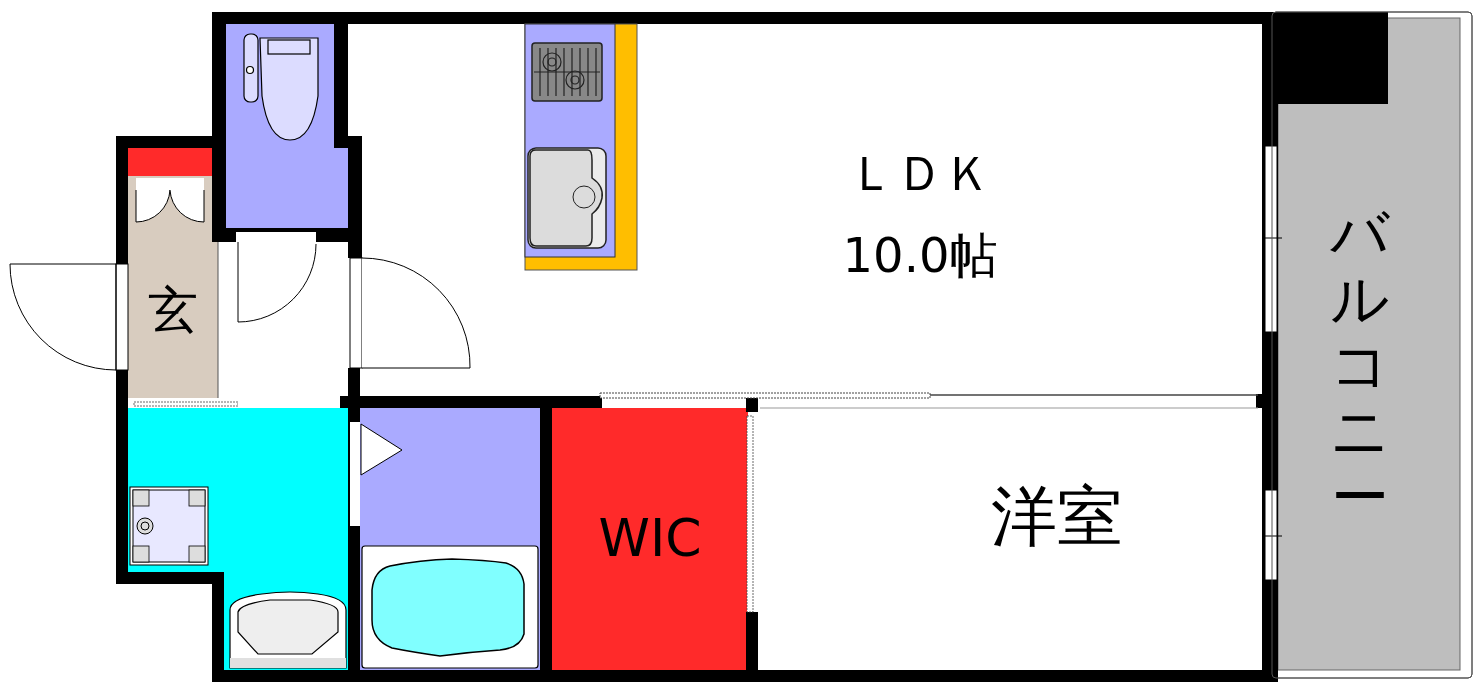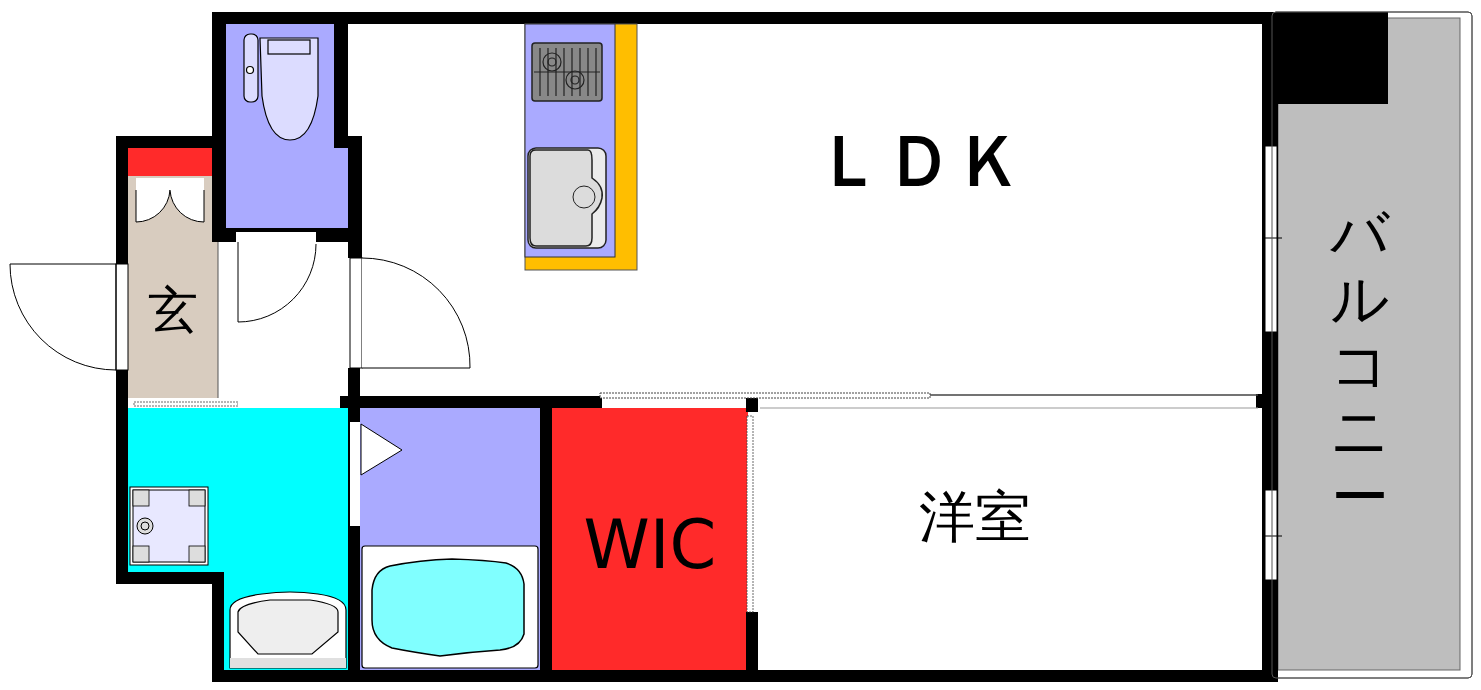--- a/index.html
+++ b/index.html
@@ -1,21 +1,21 @@
 <!DOCTYPE html>
 <html><head>
 <meta charset="utf-8">
 <style>
   html, body { margin:0; padding:0; background:#ffffff; }
   body { width:1481px; height:690px; position:relative; overflow:hidden; font-family:"DejaVu Sans", sans-serif; }
   #plan { position:absolute; left:0; top:0; width:1481px; height:690px; }
   .lbl { position:absolute; color:#000; text-align:center; line-height:1; white-space:nowrap; font-family:"DejaVu Sans", sans-serif; }
-  .ldk { left:770px; top:120px; width:300px; font-size:70px; line-height:82px;font-weight:bold; }
-  .yoshitsu { left:845px; top:478px; width:260px; font-size:56px; line-height:78px; }
-  .wic { left:556px; top:512px; width:188px; font-size:67px; }
+  .ldk { left:770px; top:132px; width:300px; font-size:48px; line-height:82px; }
+  .yoshitsu { left:927px; top:478px; width:260px; font-size:66px; line-height:78px; }
+  .wic { left:556px; top:512px; width:188px; font-size:52px; }
   .genkan { left:130px; top:285px; width:86px; font-size:50px; }
   .balcony { left:1320px; top:200px; width:80px; font-size:58px; line-height:66px; white-space:normal; }
   .balcony span { display:block; }
 </style>
 </head>
 <body>
 
 <svg id="plan" width="1481" height="690" viewBox="0 0 1481 690" xmlns="http://www.w3.org/2000/svg">
 
   <g>
@@ -168,20 +168,21 @@
   <g>
     <rect x="362" y="546" width="176" height="122" rx="3" fill="#fff" stroke="#000" stroke-width="1.2"></rect>
     <path d="M390,566 Q420,560 452,559 Q486,560 506,563 Q522,568 524,584 L524,634 Q520,648 500,650 Q470,652 440,656 Q412,652 392,648 Q372,640 372,620 L372,590 Q374,570 390,566 Z" fill="#80FFFF" stroke="#000" stroke-width="1.5"></path>
   </g>
 
   <rect x="1272" y="12" width="200" height="666" rx="4" fill="none" stroke="#555" stroke-width="1"></rect>
 </svg>
 
 <div class="lbl ldk">
   <div>ＬＤＫ</div>
+  <div>10.0帖</div>
 </div>
 
 <div class="lbl yoshitsu">
   <div>洋室</div>
 </div>
 
 <div class="lbl wic">WIC</div>
 
 <div class="lbl genkan">玄</div>
 

